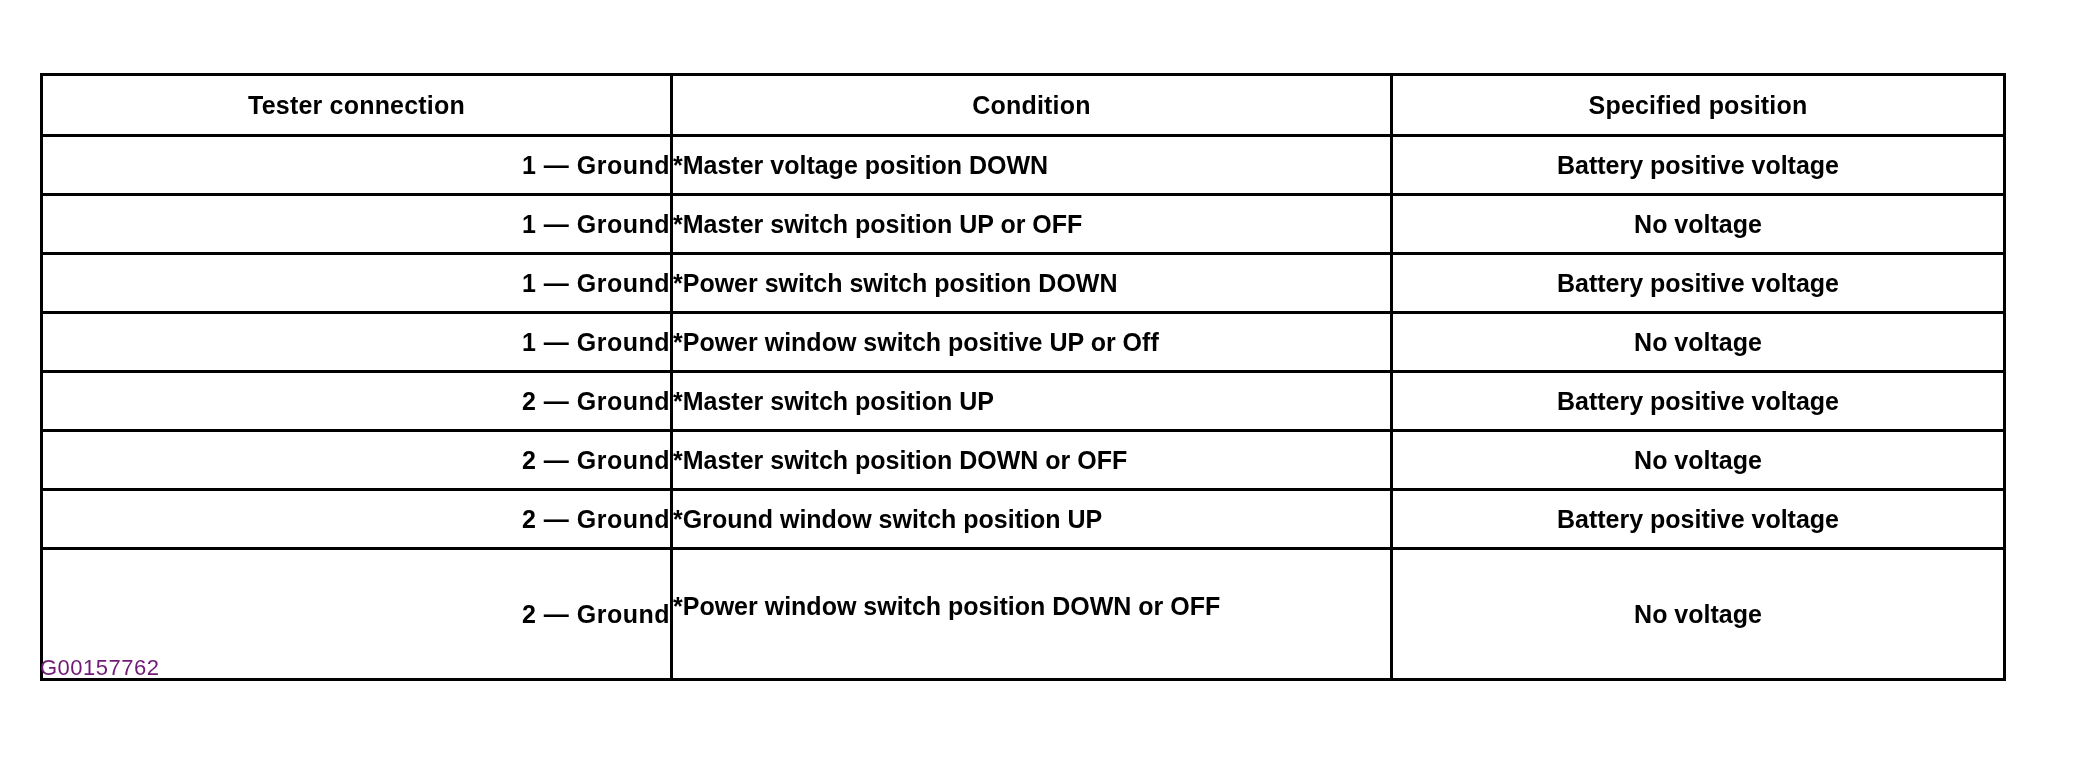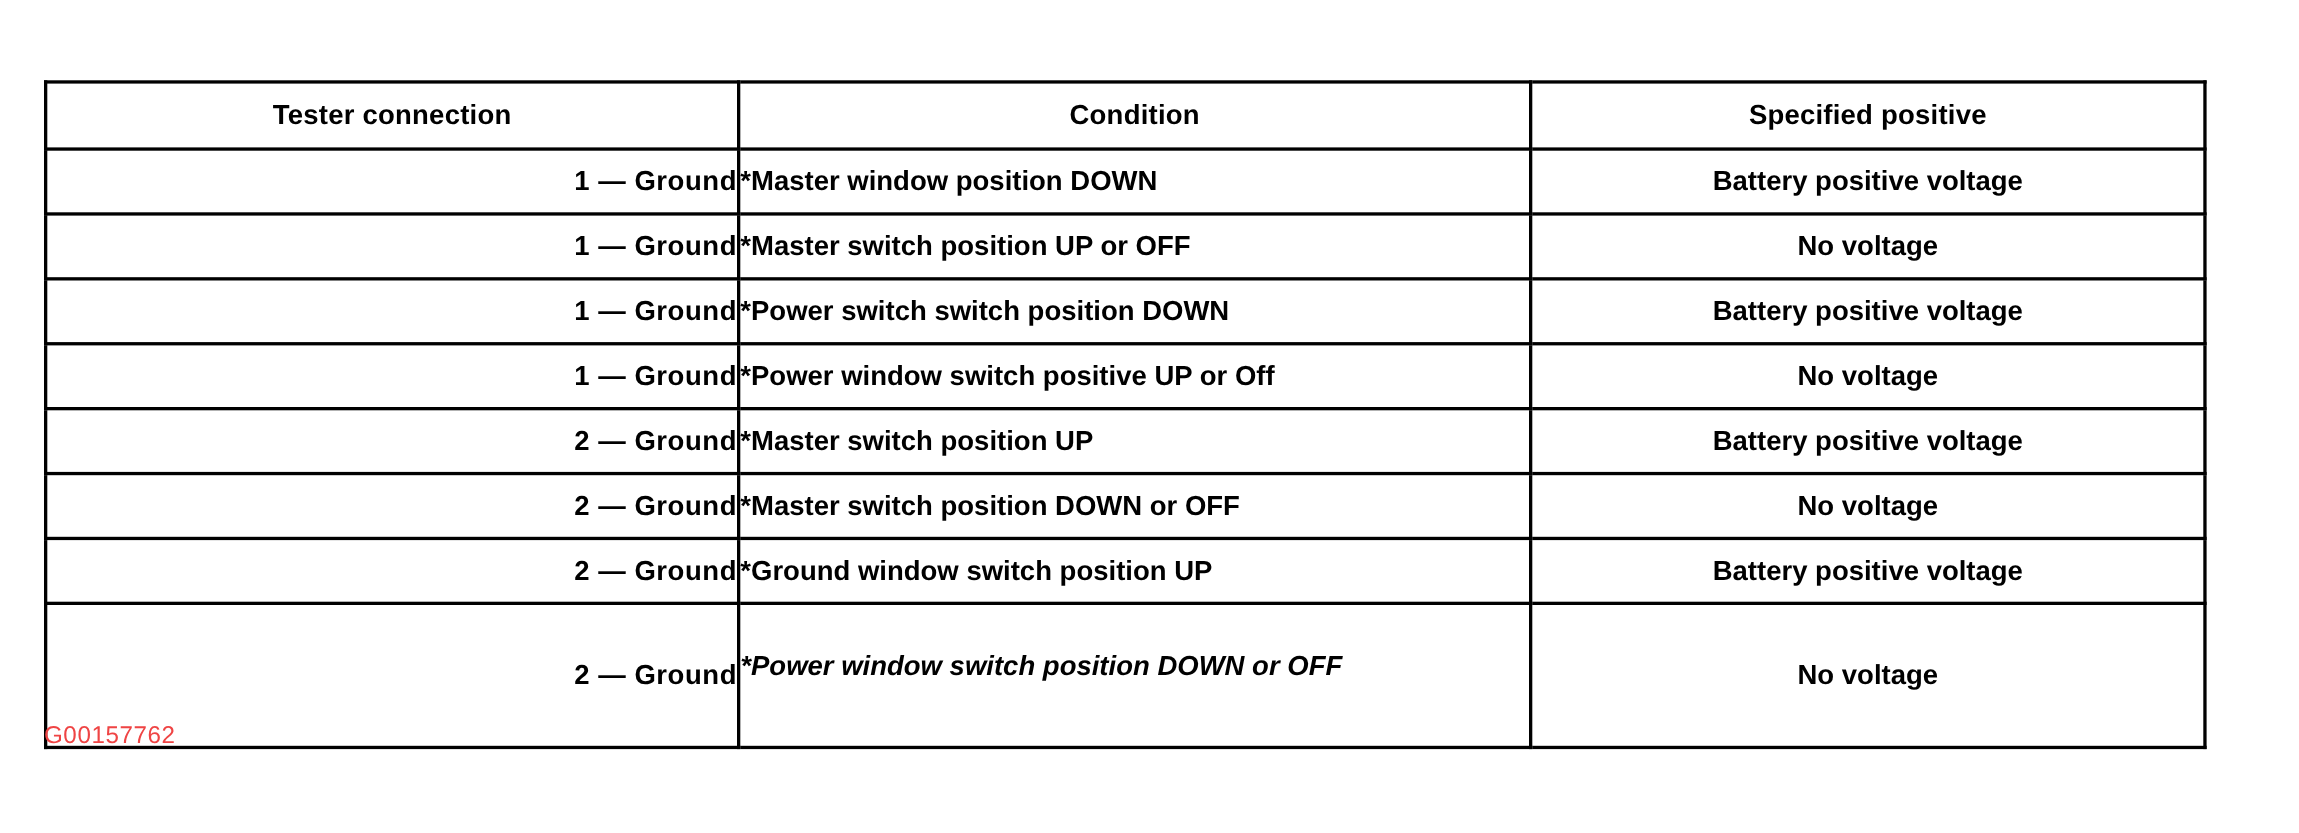--- a/index.html
+++ b/index.html
@@ -72,56 +72,55 @@
     padding-left: 22px;
     padding-right: 14px;
   }
   tr.tall td {
     height: 104px;
   }
   tr.tall td.col-condition {
     line-height: 1.55;
     padding-top: 4px;
     padding-bottom: 20px;
-    font-style: italic;
   }
   .figure-id {
     position: absolute;
     left: 40px;
     top: 655px;
     font-size: 22px;
     font-weight: normal;
     letter-spacing: 0.5px;
     font-family: "Liberation Sans", sans-serif;
-    color: #ef4444;
+    color: #701a75;
   }
 </style>
 </head>
 <body>
 
 <div class="page">
 
   <div class="table-wrap">
     <table class="spec-table">
       <colgroup>
         <col class="c1">
         <col class="c2">
         <col class="c3">
       </colgroup>
       <thead>
         <tr>
           <th>Tester connection</th>
           <th>Condition</th>
-          <th>Specified positive</th>
+          <th>Specified position</th>
         </tr>
       </thead>
       <tbody>
         <tr>
           <td class="col-tester">1 — Ground</td>
-          <td class="col-condition">*Master window position DOWN</td>
+          <td class="col-condition">*Master voltage position DOWN</td>
           <td class="col-specified">Battery positive voltage</td>
         </tr>
         <tr>
           <td class="col-tester">1 — Ground</td>
           <td class="col-condition">*Master switch position UP or OFF</td>
           <td class="col-specified">No voltage</td>
         </tr>
         <tr>
           <td class="col-tester">1 — Ground</td>
           <td class="col-condition">*Power switch switch position DOWN</td>

